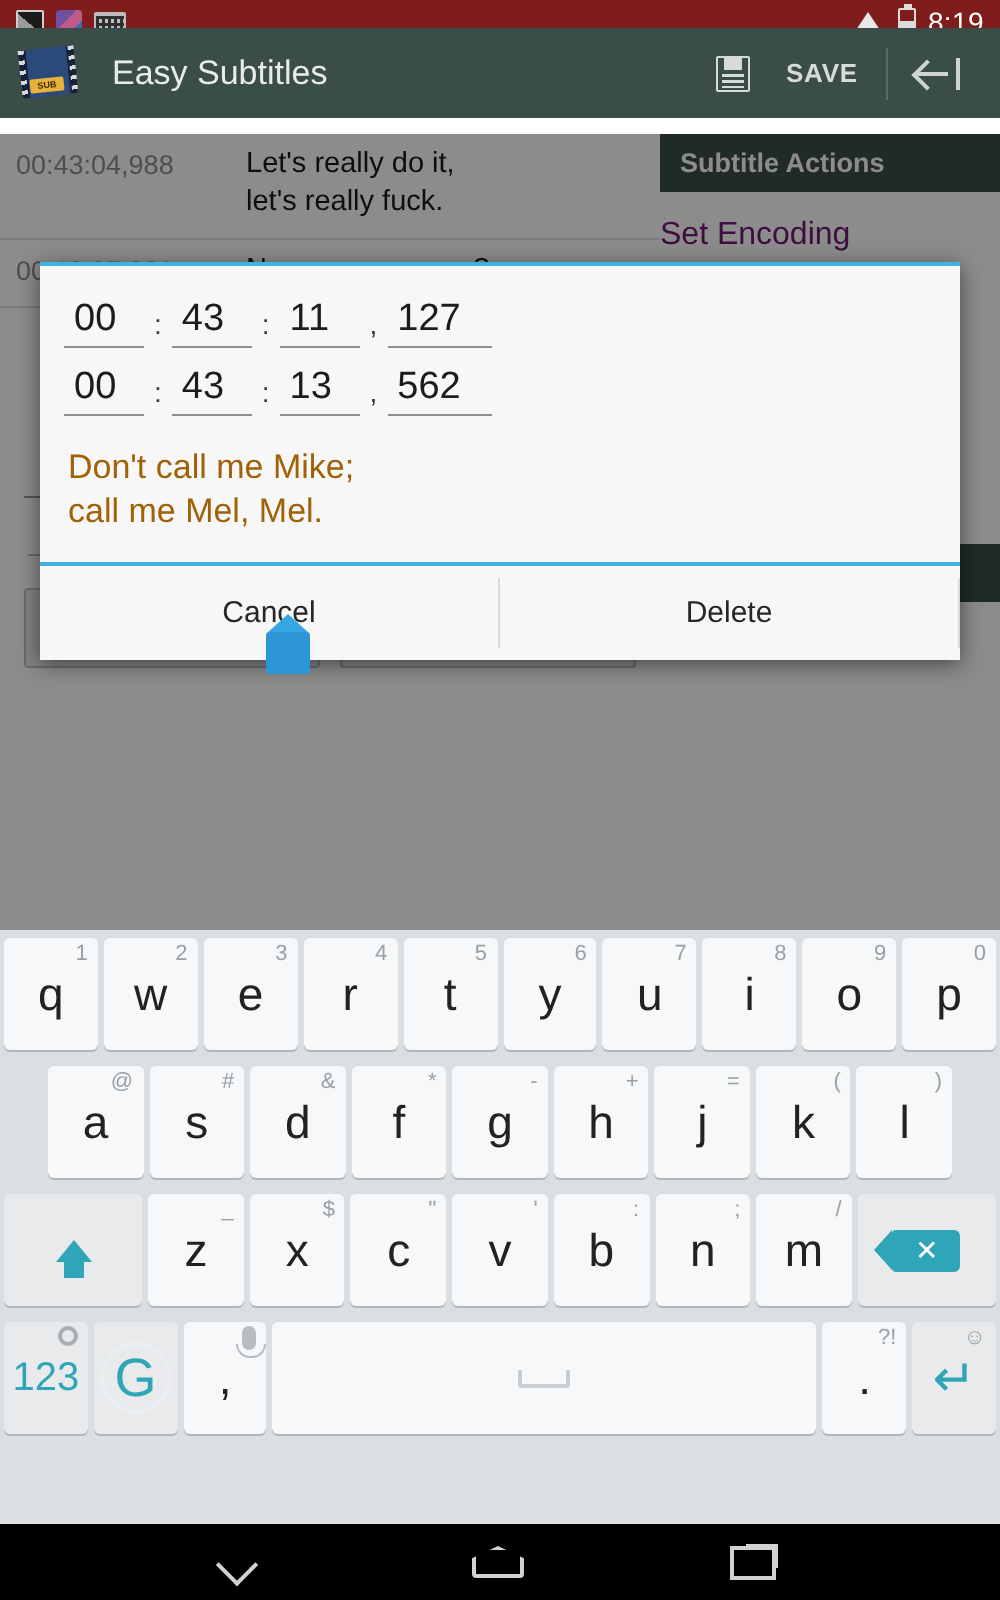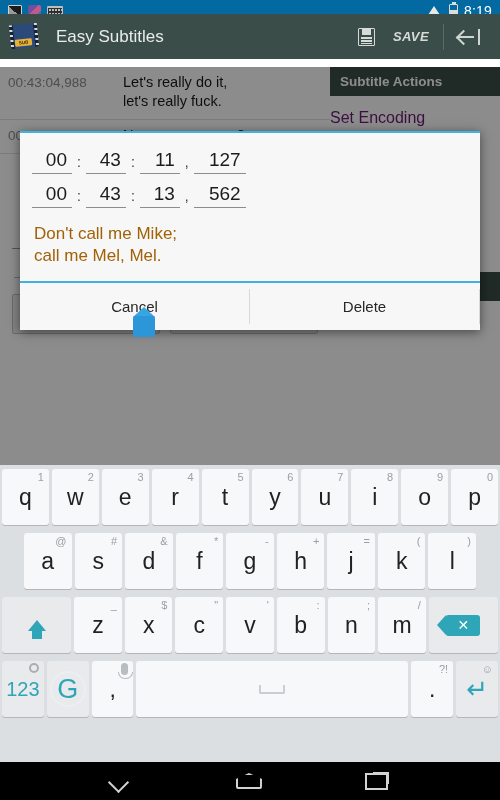--- a/index.html
+++ b/index.html
@@ -7,21 +7,21 @@
     width: 500px; height: 800px;
     background: #000;
     font-family: "Liberation Sans", sans-serif;
     overflow: hidden;
   }
   #screen { position: relative; width: 500px; height: 800px; background: #fff; }
 
   
   .statusbar {
     position: absolute; top: 0; left: 0; width: 500px; height: 22px;
-    background: #0369a1; display: flex; align-items: center; padding: 0 8px;
+    background: #7f1d1d; display: flex; align-items: center; padding: 0 8px;
   }
   .st-left { display: flex; align-items: center; gap: 6px; }
   .st-right { margin-left: auto; display: flex; align-items: center; gap: 6px; }
   .st-clock { color: #fff; font-size: 14px; letter-spacing: .2px; }
   .ico-photo {
     width: 14px; height: 12px; border: 1.5px solid #cfcfcf; border-radius: 1px;
     background: linear-gradient(to top right, #9a9a9a 0 45%, #1b1b1b 45% 100%);
   }
   .ico-app {
     width: 13px; height: 13px; border-radius: 2px;
@@ -67,21 +67,21 @@
       repeating-linear-gradient(to bottom, #d9d9d9 0 2px, transparent 2px 5px) left/3px 100% no-repeat,
       repeating-linear-gradient(to bottom, #d9d9d9 0 2px, transparent 2px 5px) right/3px 100% no-repeat;
   }
   .app-logo .sub {
     position:absolute; left:5px; bottom:5px; width:17px; height:7px; background:#e8b23a;
     border-radius:1px; transform:rotate(-6deg);
     font-size:4.5px; color:#3a2a05; text-align:center; line-height:7px; font-weight:bold;
   }
   .app-title { color:#e8ece9; font-size:17px; margin-left: 16px; }
   .appbar-actions { margin-left:auto; display:flex; align-items:center; }
-  .save-btn { display:flex; align-items:center; gap:18px; padding:0 10px;font-style:italic; }
+  .save-btn { display:flex; align-items:center; gap:18px; padding:0 10px; }
   .ico-floppy{ width:17px; height:18px; border:1.8px solid #d6dbd7; border-radius:1px; position:relative; }
   .ico-floppy::before{content:"";position:absolute;top:0;left:3px;right:3px;height:6px;background:#d6dbd7;}
   .ico-floppy::after{content:"";position:absolute;bottom:1px;left:2px;right:2px;height:7px;
     background:repeating-linear-gradient(to bottom,#d6dbd7 0 1.5px,transparent 1.5px 3px);}
   .save-label{ color:#d6dbd7; font-size:13px; font-weight:bold; letter-spacing:.4px;}
   .bar-div{ width:1px; height:26px; background:#5a6a64; margin:0 4px;}
   .back-btn{ padding:0 10px; display:flex; align-items:center;}
   .ico-backarrow{ position:relative; width:22px; height:16px;}
   .ico-backarrow::before{content:"";position:absolute;left:0;top:7px;width:16px;height:2.4px;background:#cfd6d1;}
   .ico-backarrow::after{content:"";position:absolute;left:0;top:3px;width:9px;height:9px;
@@ -113,21 +113,21 @@
 
   
   .dialog{
     position:absolute; left:20px; top:131px; width:460px;
     background:#f7f7f7; box-shadow:0 2px 10px rgba(0,0,0,.5);
   }
   .dlg-title{ color:#49bde0; font-size:21px; padding:20px 18px 14px 18px; }
   .dlg-rule{ height:2px; background:#3eb3dd; }
   .dlg-body{ padding:10px 12px 4px 12px; }
   .time-row{ display:flex; align-items:flex-end; gap:3px; margin:6px 0 9px 0; }
-  .tf{ min-width:40px; text-align:right; font-size:19px; color:#1c1c1c;
+  .tf{ min-width:40px; text-align:left; font-size:19px; color:#1c1c1c;
        border-bottom:1.5px solid #8d8d8d; padding:0 5px 2px 5px; }
   .tf.ms{ min-width:52px; }
   .tsep{ color:#3a3a3a; font-size:14px; padding:0 2px 4px 2px; }
   .subtitle-text{ font-size:17px; color:#a16207; line-height:22px; padding:6px 2px 10px 2px; white-space:pre-line;}
   .dlg-rule2{ height:2px; background:#3eb3dd; }
   .dlg-buttons{ display:flex; }
   .dlg-btn{ flex:1; text-align:center; padding:15px 0; font-size:15px; color:#272727; }
   .btn-div{ width:1px; background:#d9d9d9; margin:6px 0; }
   .sel-handle{
     position:absolute; left:130px; top:307px; width:28px; height:30px;

